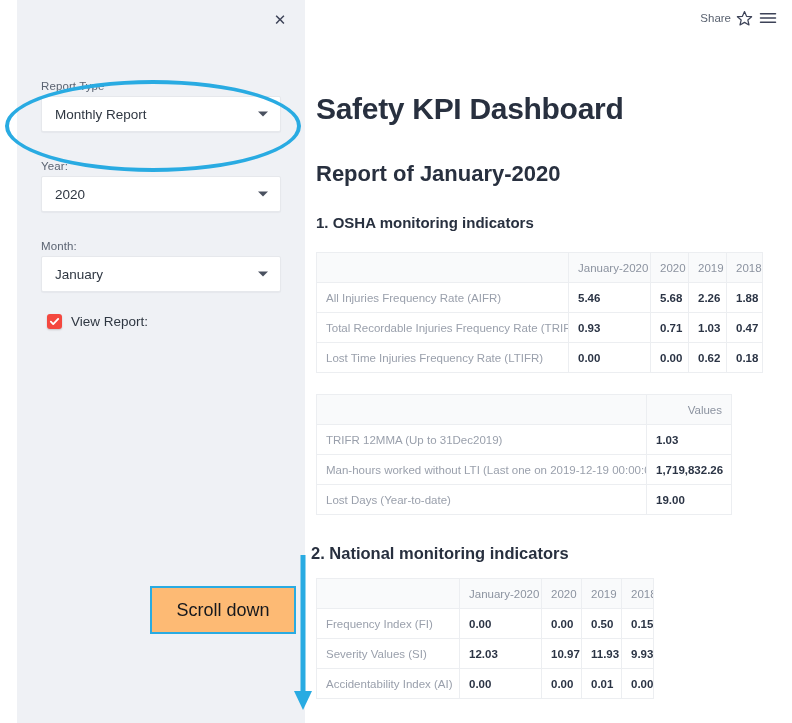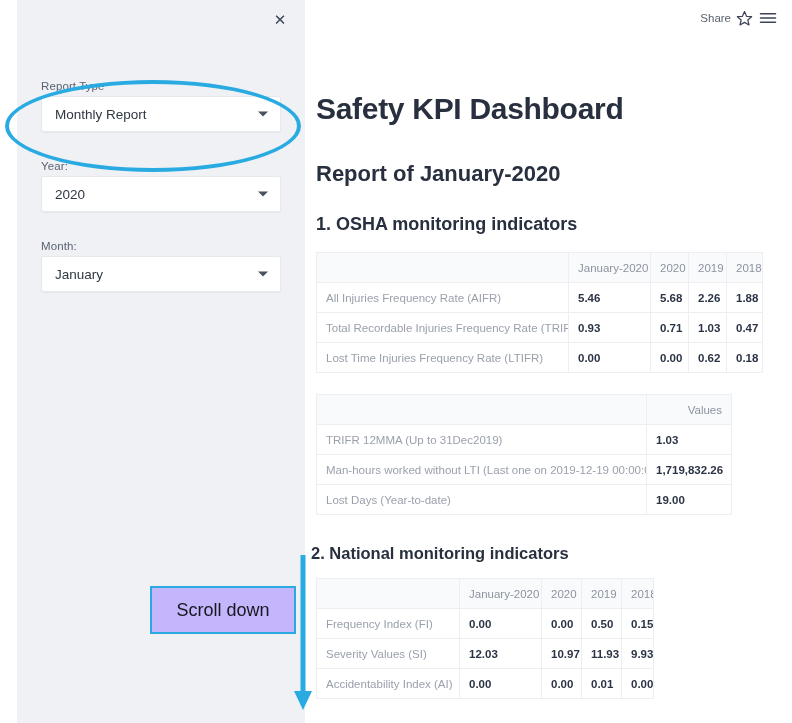--- a/index.html
+++ b/index.html
@@ -67,21 +67,21 @@
   h1.title{
     position:absolute;left:11px;top:92px;margin:0;
     font-size:30px;font-weight:bold;letter-spacing:-.3px;color:#28303f;
   }
   h2.subtitle{
     position:absolute;left:11px;top:161px;margin:0;
     font-size:22px;font-weight:bold;color:#28303f;
   }
   h3.sec1{
     position:absolute;left:11px;top:214px;margin:0;
-    font-size:18px;font-weight:bold;color:#28303f;
+    font-size:15px;font-weight:bold;color:#28303f;
   }
   h3.sec2{
     position:absolute;left:6px;top:544px;margin:0;
     font-size:16.5px;font-weight:bold;color:#28303f;
   }
 
   table.kpi{
     position:absolute;border-collapse:collapse;background:#fff;
     font-size:11.5px;table-layout:fixed;
   }
@@ -105,21 +105,21 @@
   #t3{left:11px;top:578px;width:337px;}
 
   
   .anno-ellipse{
     position:absolute;left:5px;top:80px;width:288px;height:84px;
     border:4px solid #29ABE2;border-radius:50%;
     pointer-events:none;
   }
   .anno-box{
     position:absolute;left:150px;top:586px;width:142px;height:44px;
-    border:2px solid #29ABE2;background:#c4b5fd;
+    border:2px solid #29ABE2;background:#fdba74;
     display:flex;align-items:center;justify-content:center;
     font-size:18px;color:#16181d;
   }
   .anno-arrow{
     position:absolute;left:292px;top:553px;width:22px;height:160px;
     pointer-events:none;
   }
 </style>
 </head>
 <body>
@@ -149,20 +149,28 @@
     </div>
 
     <div style="height:28px"></div>
 
     <div class="field-label">Month:</div>
     <div class="select-box">
       <span class="select-value">January</span>
       <span class="caret"></span>
     </div>
 
+    <div class="cb-row">
+      <span class="cb">
+        <svg width="11" height="11" viewBox="0 0 12 12">
+            <path d="M2 6.2 L4.6 8.8 L10 3.2" stroke="#ffffff" stroke-width="2" fill="none" stroke-linecap="round" stroke-linejoin="round"></path>
+          </svg>
+      </span>
+      <span class="cb-label">View Report:</span>
+    </div>
   </div>
 
   <div class="main">
 
     <div class="topbar">
       <span class="share-link">Share</span>
       <span>
         <svg class="ico" width="19" height="19" viewBox="0 0 24 24" fill="none" stroke="#3c4257" stroke-width="1.5" stroke-linejoin="round">
           <path d="M12 3.2 L14.6 9.2 L21 9.7 L16.2 13.9 L17.7 20.2 L12 16.9 L6.3 20.2 L7.8 13.9 L3 9.7 L9.4 9.2 Z"></path>
         </svg>

